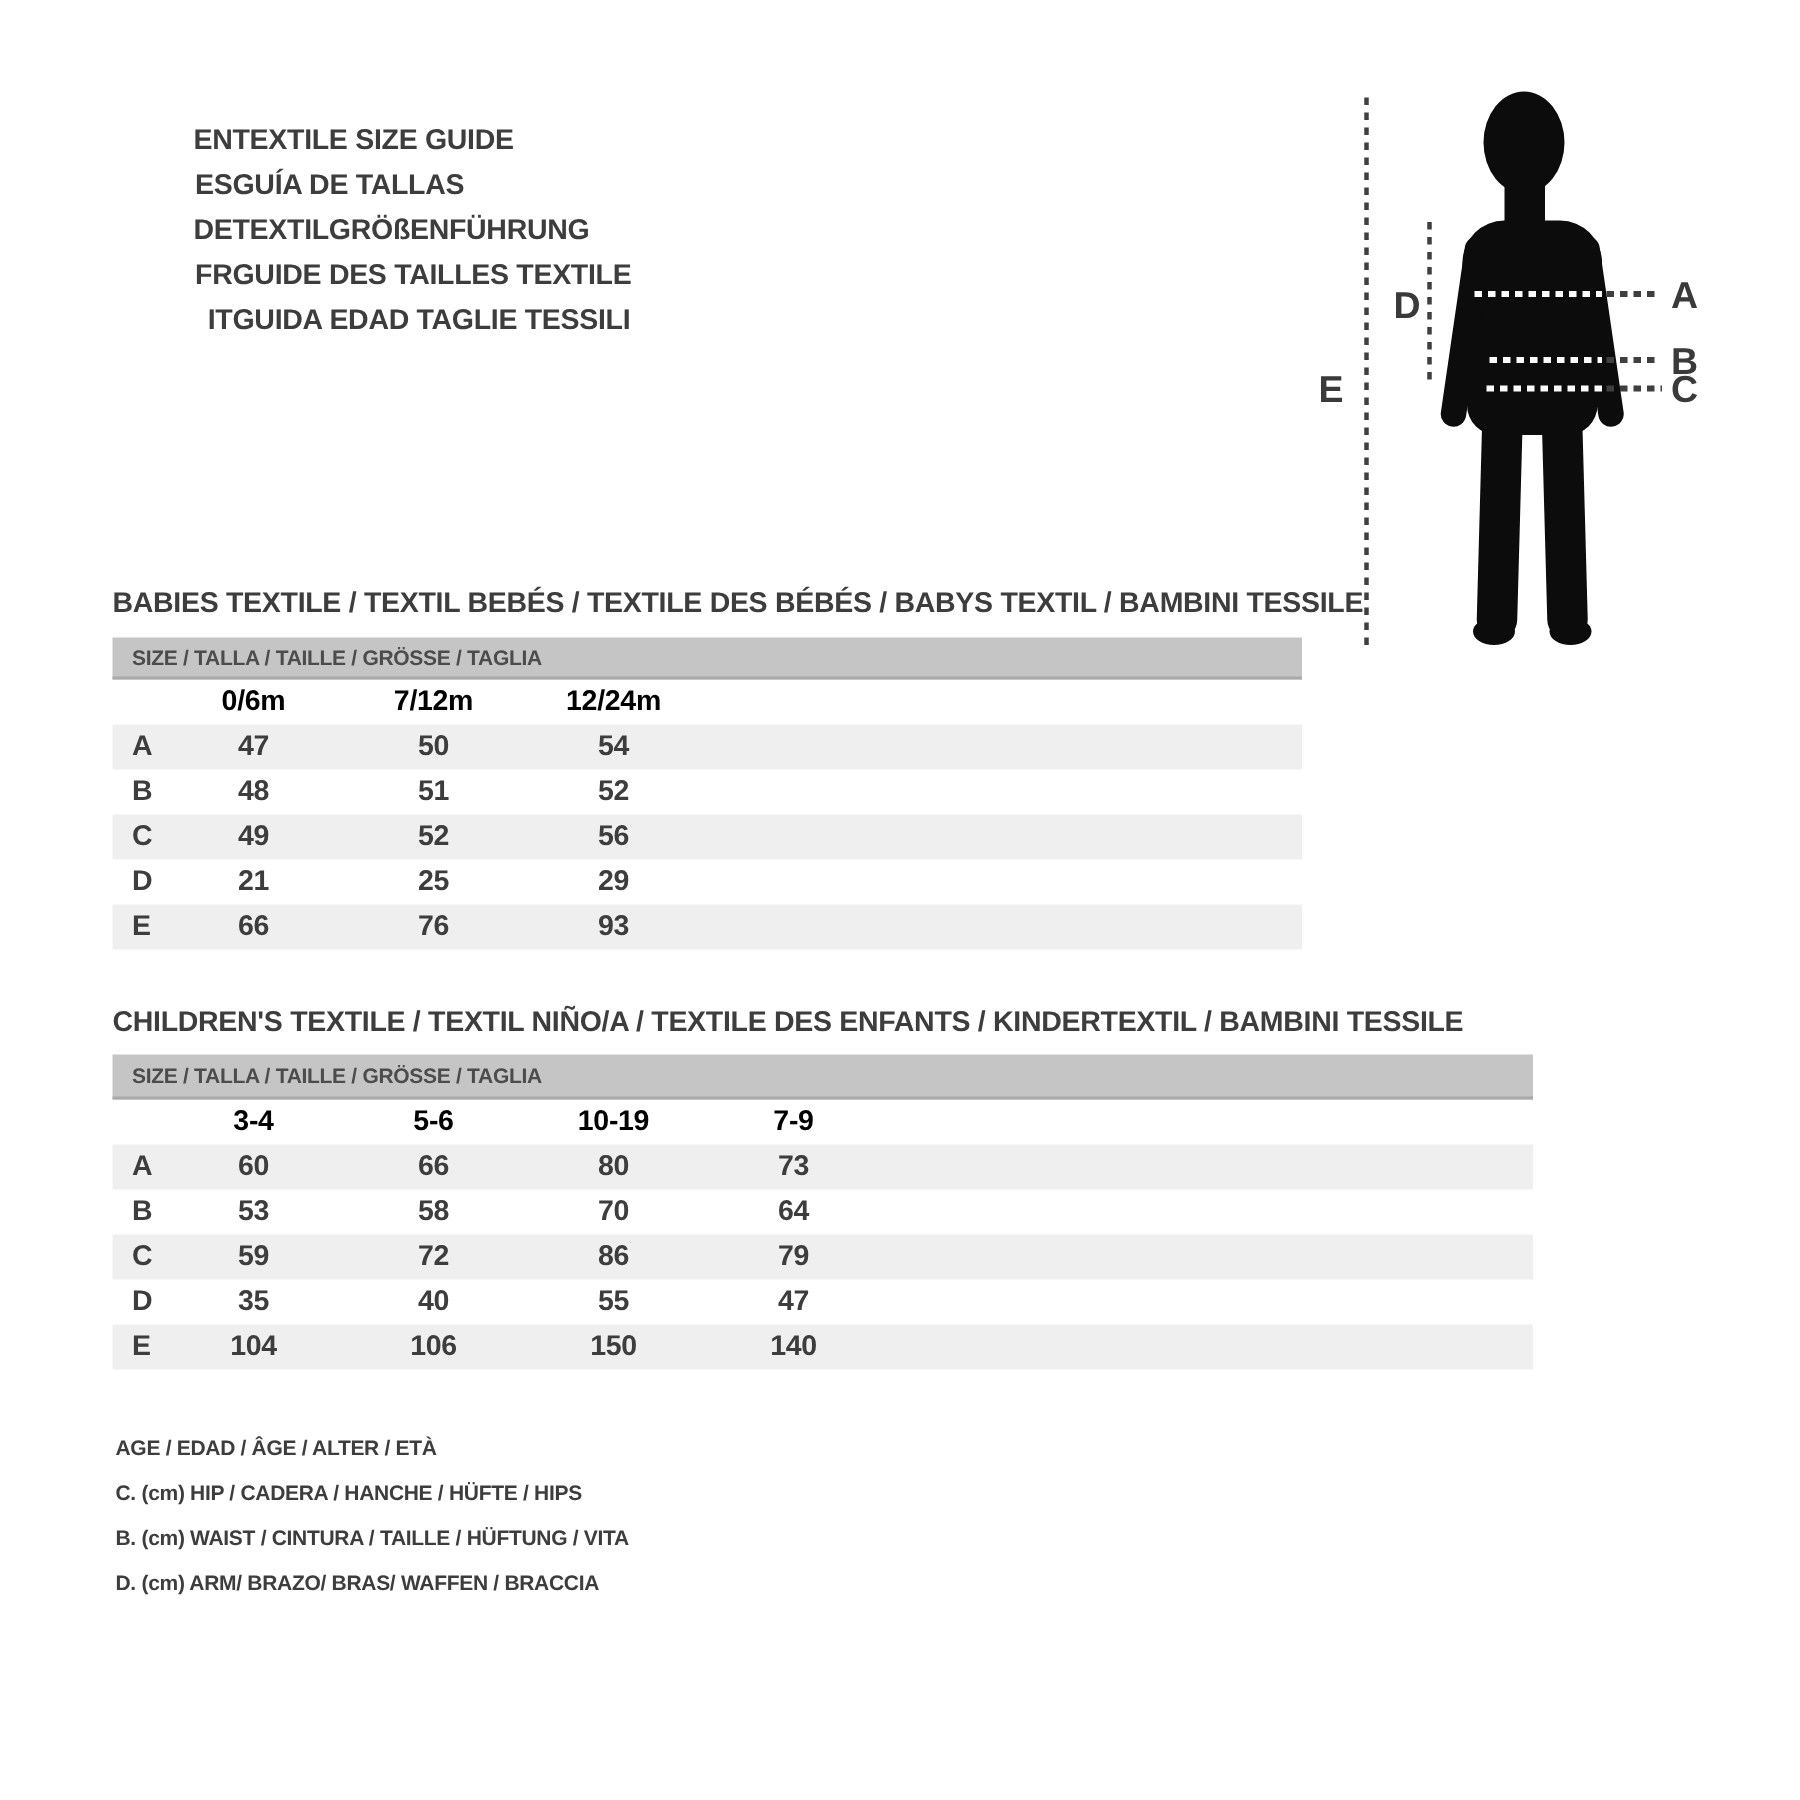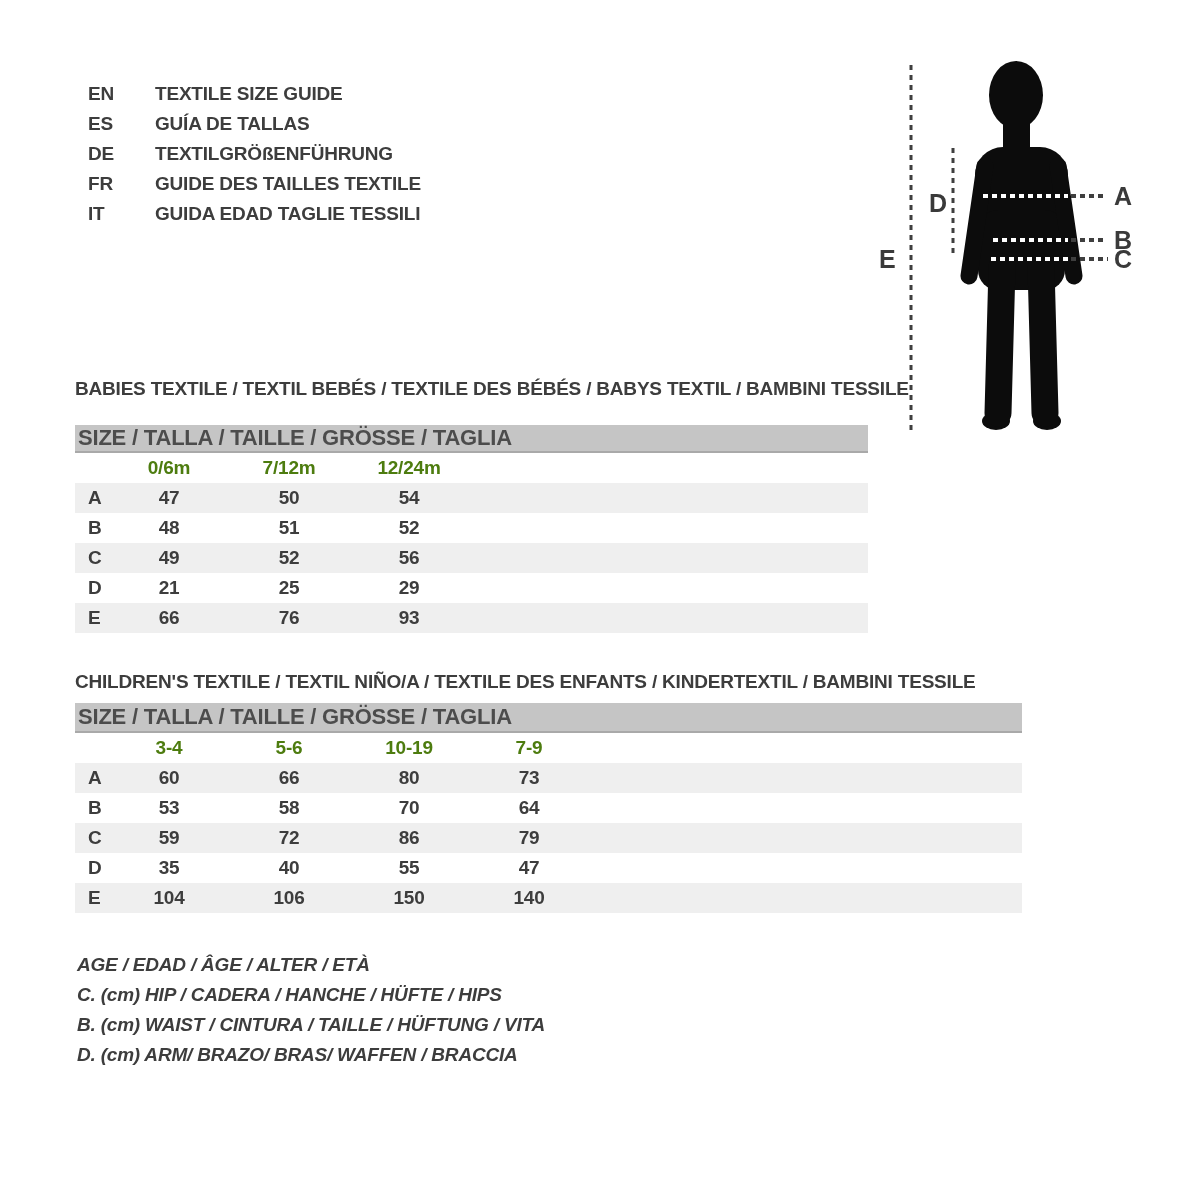--- a/index.html
+++ b/index.html
@@ -7,52 +7,52 @@
     width:1200px;height:1200px;position:relative;background:#ffffff;
     font-family:"Liberation Sans","DejaVu Sans",sans-serif;
     font-weight:bold;color:#3d3d3d;overflow:hidden;
     letter-spacing:-0.2px;
   }
   .abs{position:absolute;}
 
   
   .lang-legend{left:88px;top:79px;}
   .lang-row{display:flex;height:30px;align-items:center;font-size:19px;}
-  .lang-code{width:67px;flex:0 0 67px;}
+  .lang-code{width:67px;flex:0 0 67px;text-align:right;}
   .lang-label{white-space:nowrap;}
 
   
   .figure-wrap{left:865px;top:35px;width:320px;height:410px;}
 
   
   .section-heading{font-size:19px;white-space:nowrap;}
-  .babies-heading{left:75px;top:378px;text-align:right;}
+  .babies-heading{left:75px;top:392px;text-align:right;}
   .children-heading{left:75px;top:671px;}
 
   
   .size-bar{
     background:#c5c5c5;border-bottom:2px solid #a9a9a9;box-sizing:border-box;
-    font-size:22px;color:#4c4c4c;padding-left:3px;display:flex;align-items:center;
+    font-size:14px;color:#4c4c4c;padding-left:13px;display:flex;align-items:center;
   }
   .babies-bar{left:75px;top:425px;width:793px;height:28px;}
   .children-bar{left:75px;top:703px;width:947px;height:30px;}
 
   
   .babies-table{left:75px;top:453px;width:793px;}
   .children-table{left:75px;top:733px;width:947px;}
   .t-row{display:flex;height:30px;align-items:center;font-size:19px;}
   .t-row.striped{background:#efefef;}
   .t-label{width:34px;flex:0 0 34px;padding-left:13px;box-sizing:content-box;}
   .t-label{flex-basis:21px;width:21px;}
   .t-cell{width:120px;flex:0 0 120px;text-align:center;}
-  .t-head .t-cell{color:#4d7c0f;}
+  .t-head .t-cell{color:#000000;}
 
   
   .measure-legend{left:77px;top:950px;}
-  .legend-line{height:30px;display:flex;align-items:center;font-size:19px;white-space:nowrap;font-style:italic;}
+  .legend-line{height:30px;display:flex;align-items:center;font-size:14px;white-space:nowrap;}
 
   svg text{
     font-family:"Liberation Sans","DejaVu Sans",sans-serif;
     font-weight:bold;fill:#3a3a3a;
   }
 </style>
 </head>
 <body>
 
 <div class="abs lang-legend">

